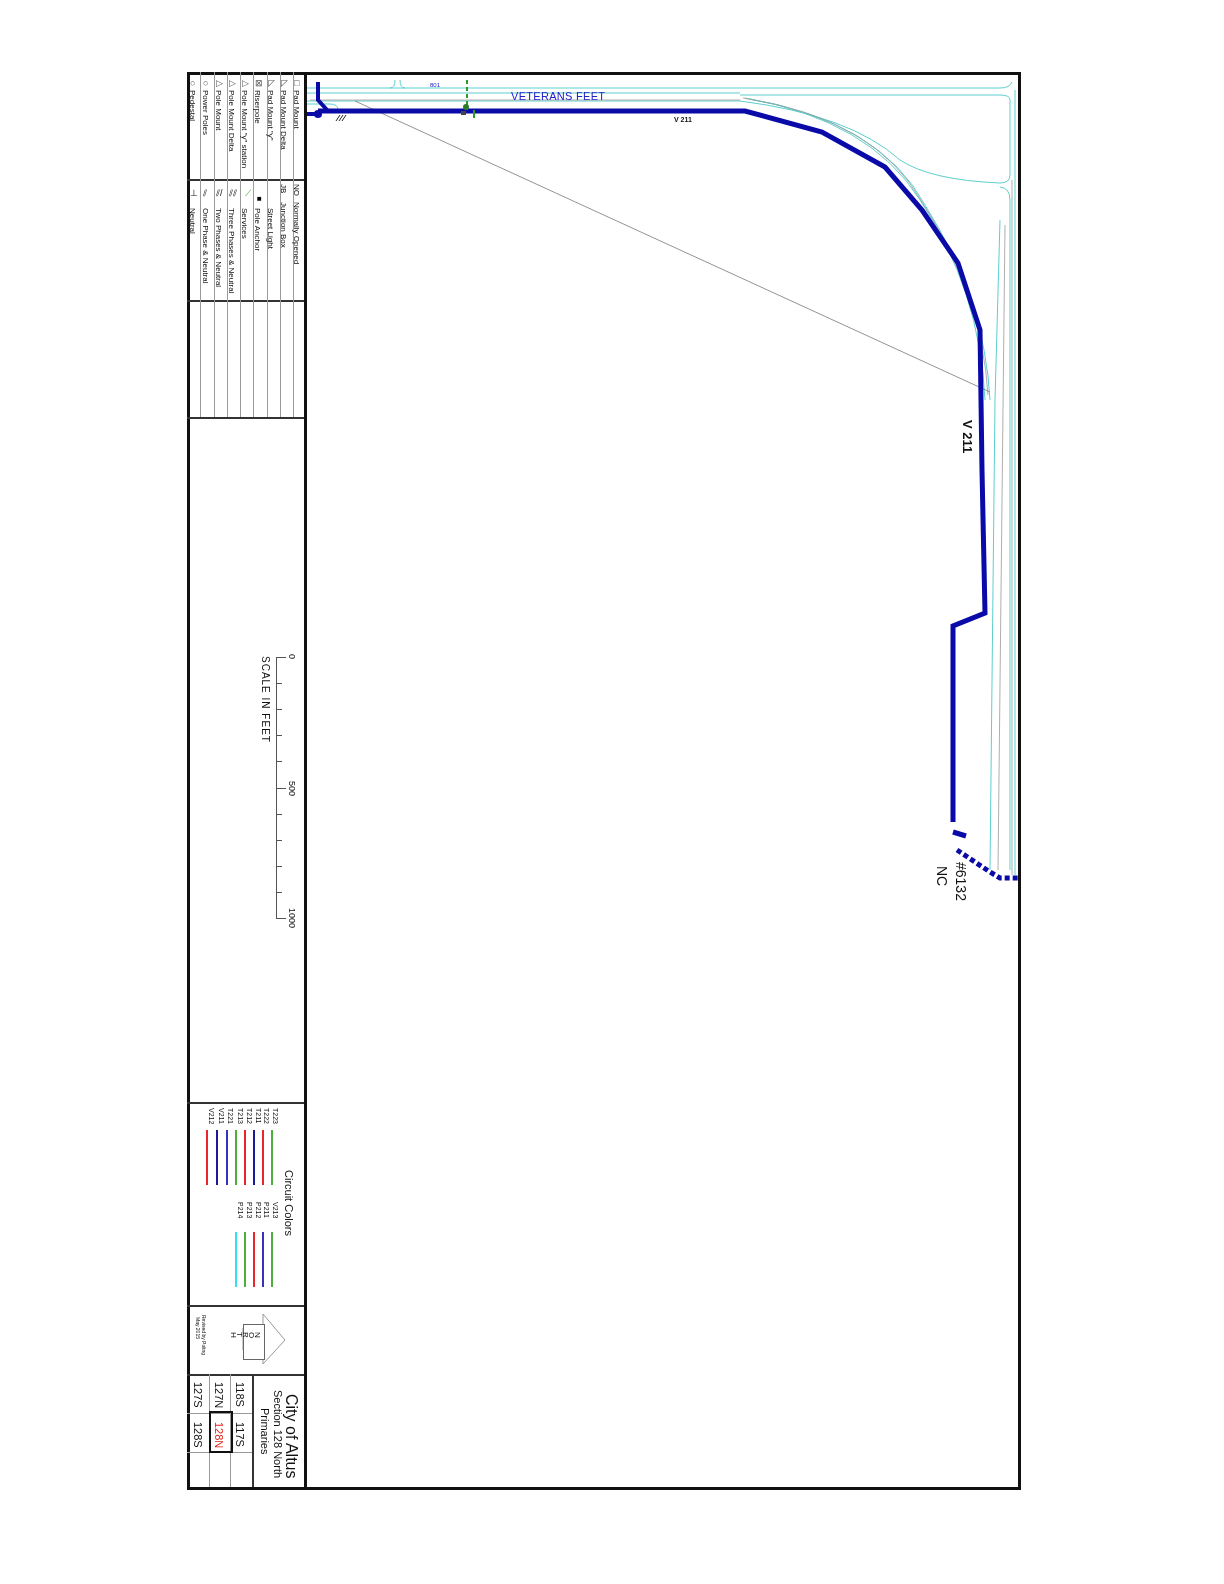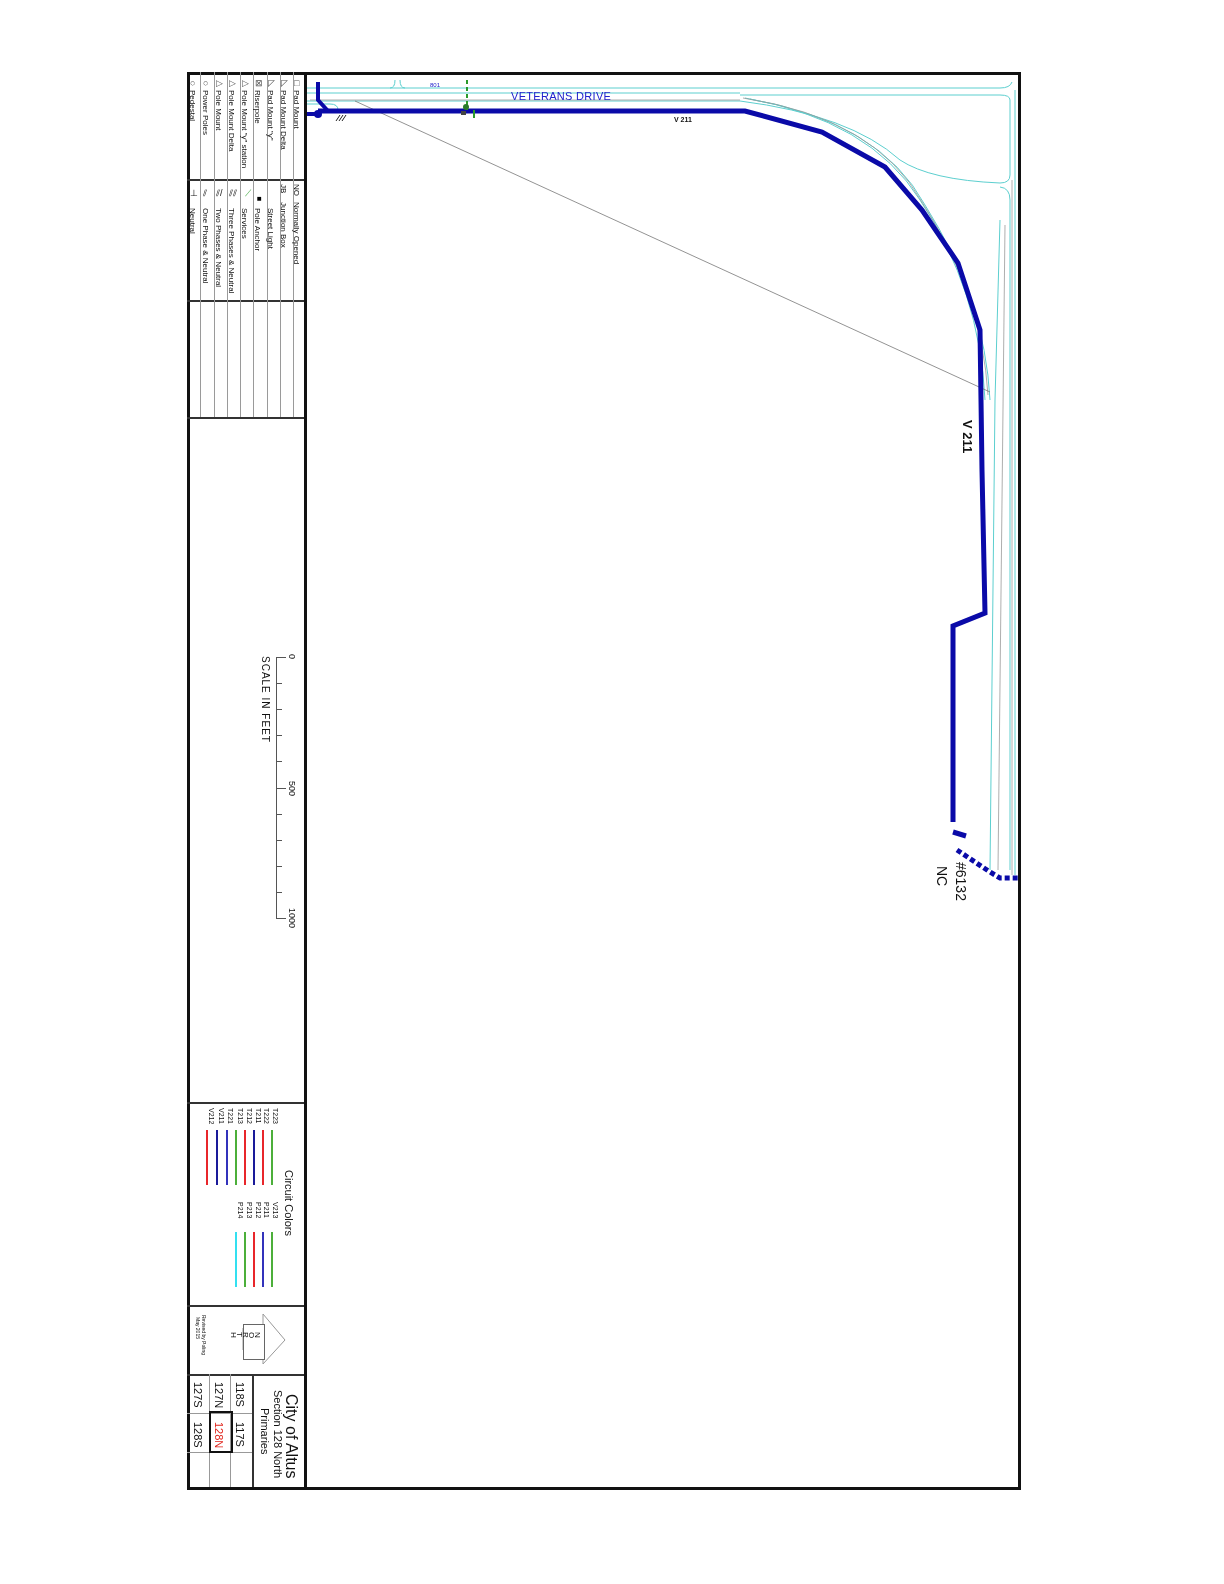--- a/index.html
+++ b/index.html
@@ -205,18 +205,18 @@
   <line x1="474" y1="110" x2="474" y2="118" stroke="#2a9a2a" stroke-width="2"></line>
   <rect x="461" y="111" width="5" height="4" fill="#444"></rect>
 
   <g stroke="#222" stroke-width="1">
     <line x1="336" y1="121" x2="340" y2="115"></line>
     <line x1="339" y1="121" x2="343" y2="115"></line>
     <line x1="342" y1="121" x2="346" y2="115"></line>
   </g>
 </svg>
 
-<span class="map-label" style="left:511px; top:90px; font-size:11px; color:#2222cc; letter-spacing:0.3px;">VETERANS DRIVE</span>
+<span class="map-label" style="left:511px; top:90px; font-size:11px; color:#2222cc; letter-spacing:0.3px;">VETERANS FEET</span>
 <span class="map-label" style="left:430px; top:82px; font-size:6px; color:#2222cc;">801</span>
 <span class="map-label" style="left:674px; top:116px; font-size:7px; font-weight:bold; color:#111;">V 211</span>
 <span class="rot map-label" style="left:975px; top:420px; font-size:13px; font-weight:bold; color:#111;">V 211</span>
 <span class="rot map-label" style="left:969px; top:862px; font-size:14px; color:#111;">#6132</span>
 <span class="rot map-label" style="left:950px; top:866px; font-size:14px; color:#111;">NC</span>
 
 </body></html>

